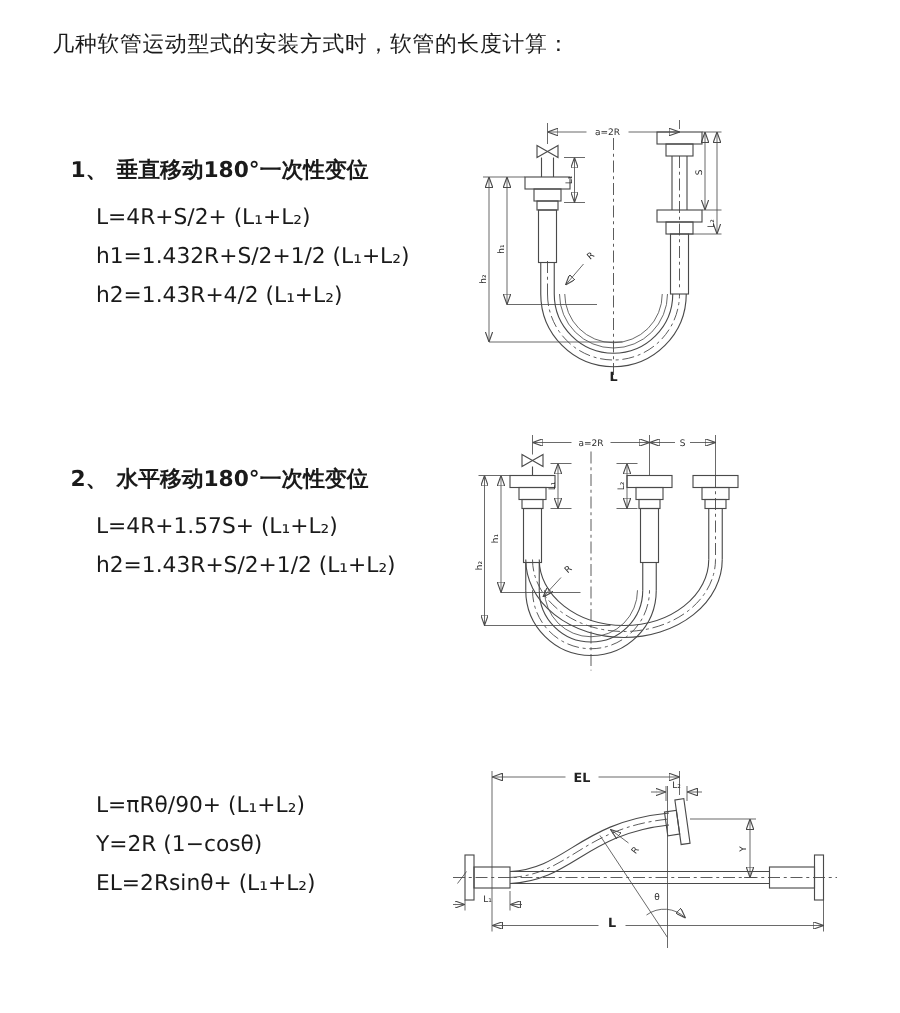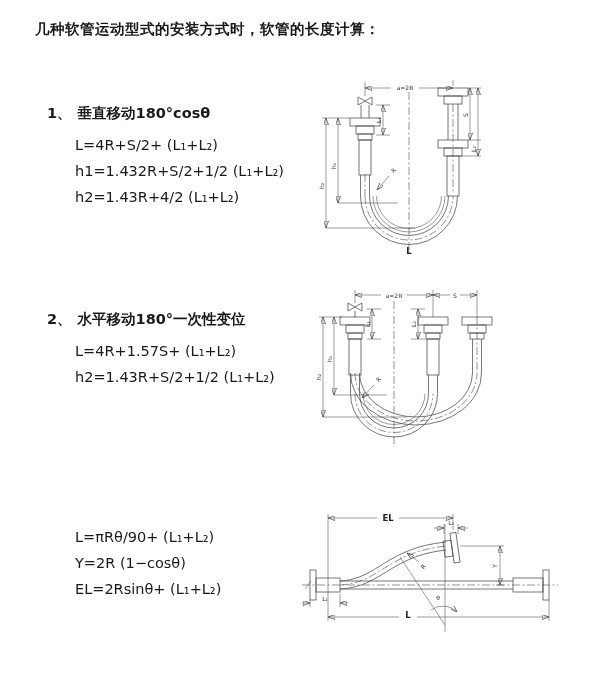--- a/index.html
+++ b/index.html
@@ -1,40 +1,40 @@
 <!DOCTYPE html>
 <html><head>
 <meta charset="utf-8">
 <style>
   html,body{margin:0;padding:0;background:#ffffff;}
   body{position:relative;width:600px;height:675px;overflow:hidden;
        font-family:"DejaVu Sans","Liberation Sans",sans-serif;color:#1a1a1a;}
-  .page-title{position:absolute;left:35px;top:20px;font-size:14.5px;font-weight:700;
+  .page-title{position:absolute;left:35px;top:20px;font-size:14.5px;font-weight:400;
        letter-spacing:.5px;white-space:nowrap;}
   .section{position:absolute;left:47px;}
   .sec-head{font-size:14.5px;font-weight:600;white-space:nowrap;margin-bottom:9px;}
   .sec-num{margin-right:6px;}
-  .formula{font-size:14.5px;line-height:26px;margin-left:28px;white-space:nowrap;}
+  .formula{font-size:14.5px;line-height:26px;margin-left:17px;white-space:nowrap;}
   svg.diag{position:absolute;}
   svg.diag line,svg.diag path,svg.diag rect{stroke:#4a4a4a;stroke-width:.75;fill:none;}
   svg.diag .lbl{stroke:none;fill:#2e2e2e;font-size:6px;}
   svg.diag .lbl-big{stroke:none;fill:#222;font-size:8.5px;font-weight:600;}
   svg.diag .bg{fill:#ffffff;stroke:none;}
   svg.diag .braid{stroke:#4a4a4a;}
   svg.diag .cl{stroke-dasharray:8 2.5 2 2.5;stroke-width:.6;}
   svg.diag .thin{stroke-width:.55;}
 </style>
 </head>
 <body>
 
 <div class="page-title">几种软管运动型式的安装方式时，软管的长度计算：</div>
 
 <div class="section" style="top:104px">
   <div class="sec-head">
-    <span class="sec-num">1、</span><span>垂直移动180°cosθ</span>
+    <span class="sec-num">1、</span><span>垂直移动180°一次性变位</span>
   </div>
   <div class="formula">L=4R+S/2+ (L₁+L₂)</div>
   <div class="formula">h1=1.432R+S/2+1/2 (L₁+L₂)</div>
   <div class="formula">h2=1.43R+4/2 (L₁+L₂)</div>
 </div>
 
 <div class="section" style="top:310px">
   <div class="sec-head">
     <span class="sec-num">2、</span><span>水平移动180°一次性变位</span>
   </div>

